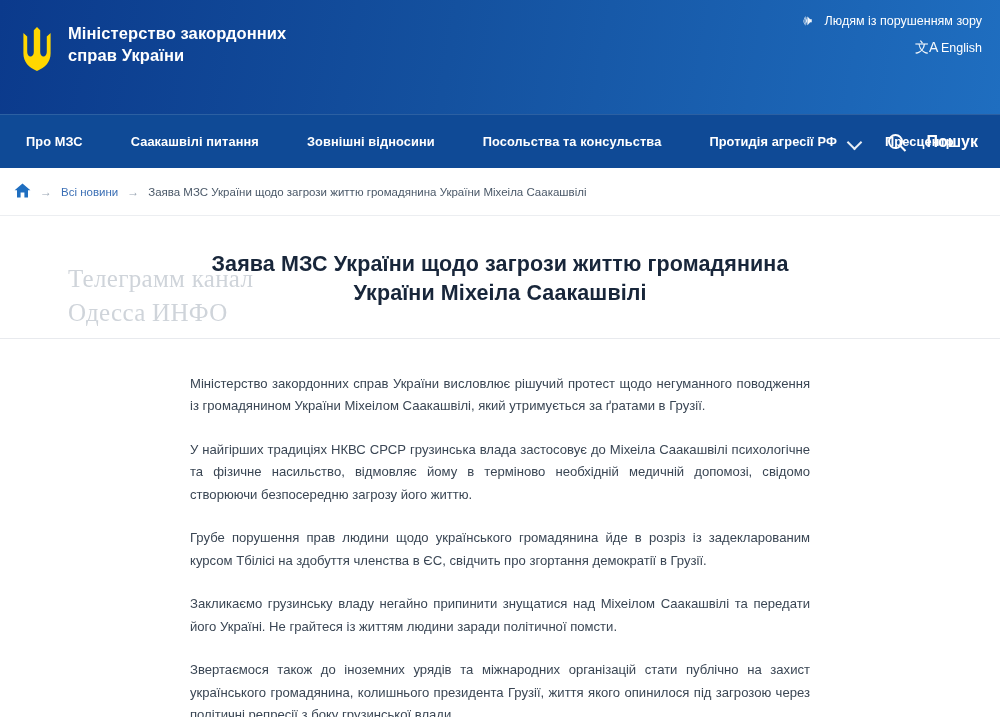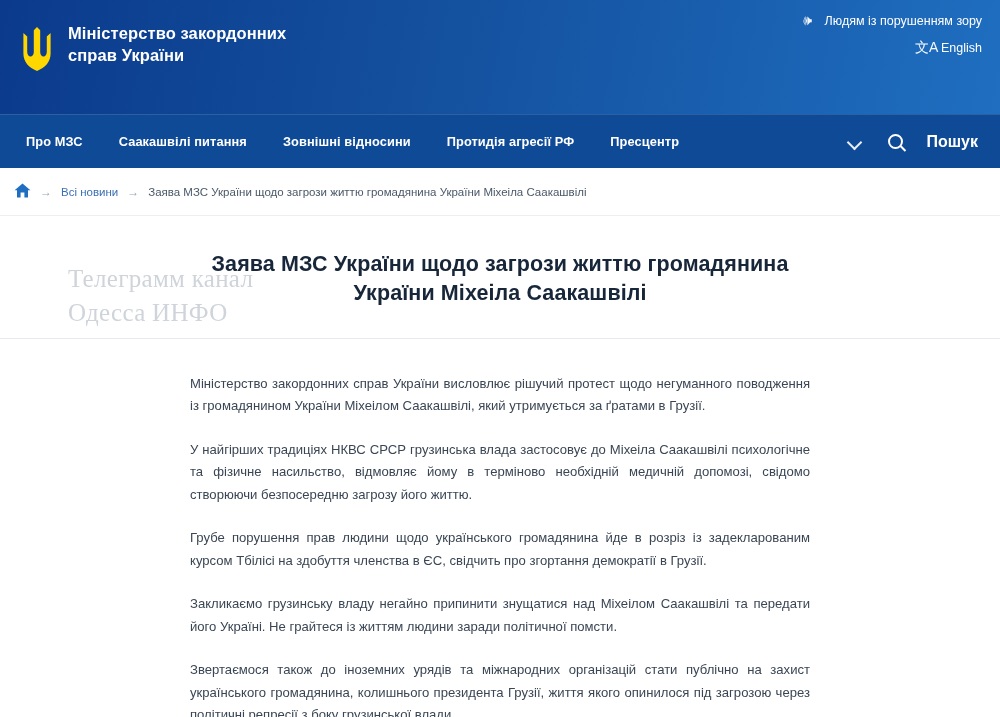--- a/index.html
+++ b/index.html
@@ -72,21 +72,21 @@
     background: #0f4a96;
     border-top: 1px solid rgba(255,255,255,.12);
     display: flex;
     align-items: center;
     position: relative;
     color: #fff;
   }
   .nav-items {
     display: flex;
     align-items: center;
-    gap: 0;
+    gap: 12px;
     padding-left: 26px;
   }
   .nav-item {
     font-size: 12.8px;
     font-weight: bold;
     color: #ffffff;
     padding: 0 18px;
     white-space: nowrap;
     cursor: pointer;
     letter-spacing: .1px;
@@ -240,20 +240,21 @@
       <span>English</span>
     </div>
   </div>
 </header>
 
 <nav class="main-nav">
   <div class="nav-items">
     <div class="nav-item">Про МЗС</div>
     <div class="nav-item">Саакашвілі питання</div>
     <div class="nav-item">Зовнішні відносини</div>
+    <div class="nav-item">Посольства та консульства</div>
     <div class="nav-item">Протидія агресії РФ</div>
     <div class="nav-item">Пресцентр</div>
   </div>
   <div class="nav-right">
     <span class="chev"></span>
     <div class="search-box">
       <span class="search-ico"></span>
       <span>Пошук</span>
     </div>
   </div>

